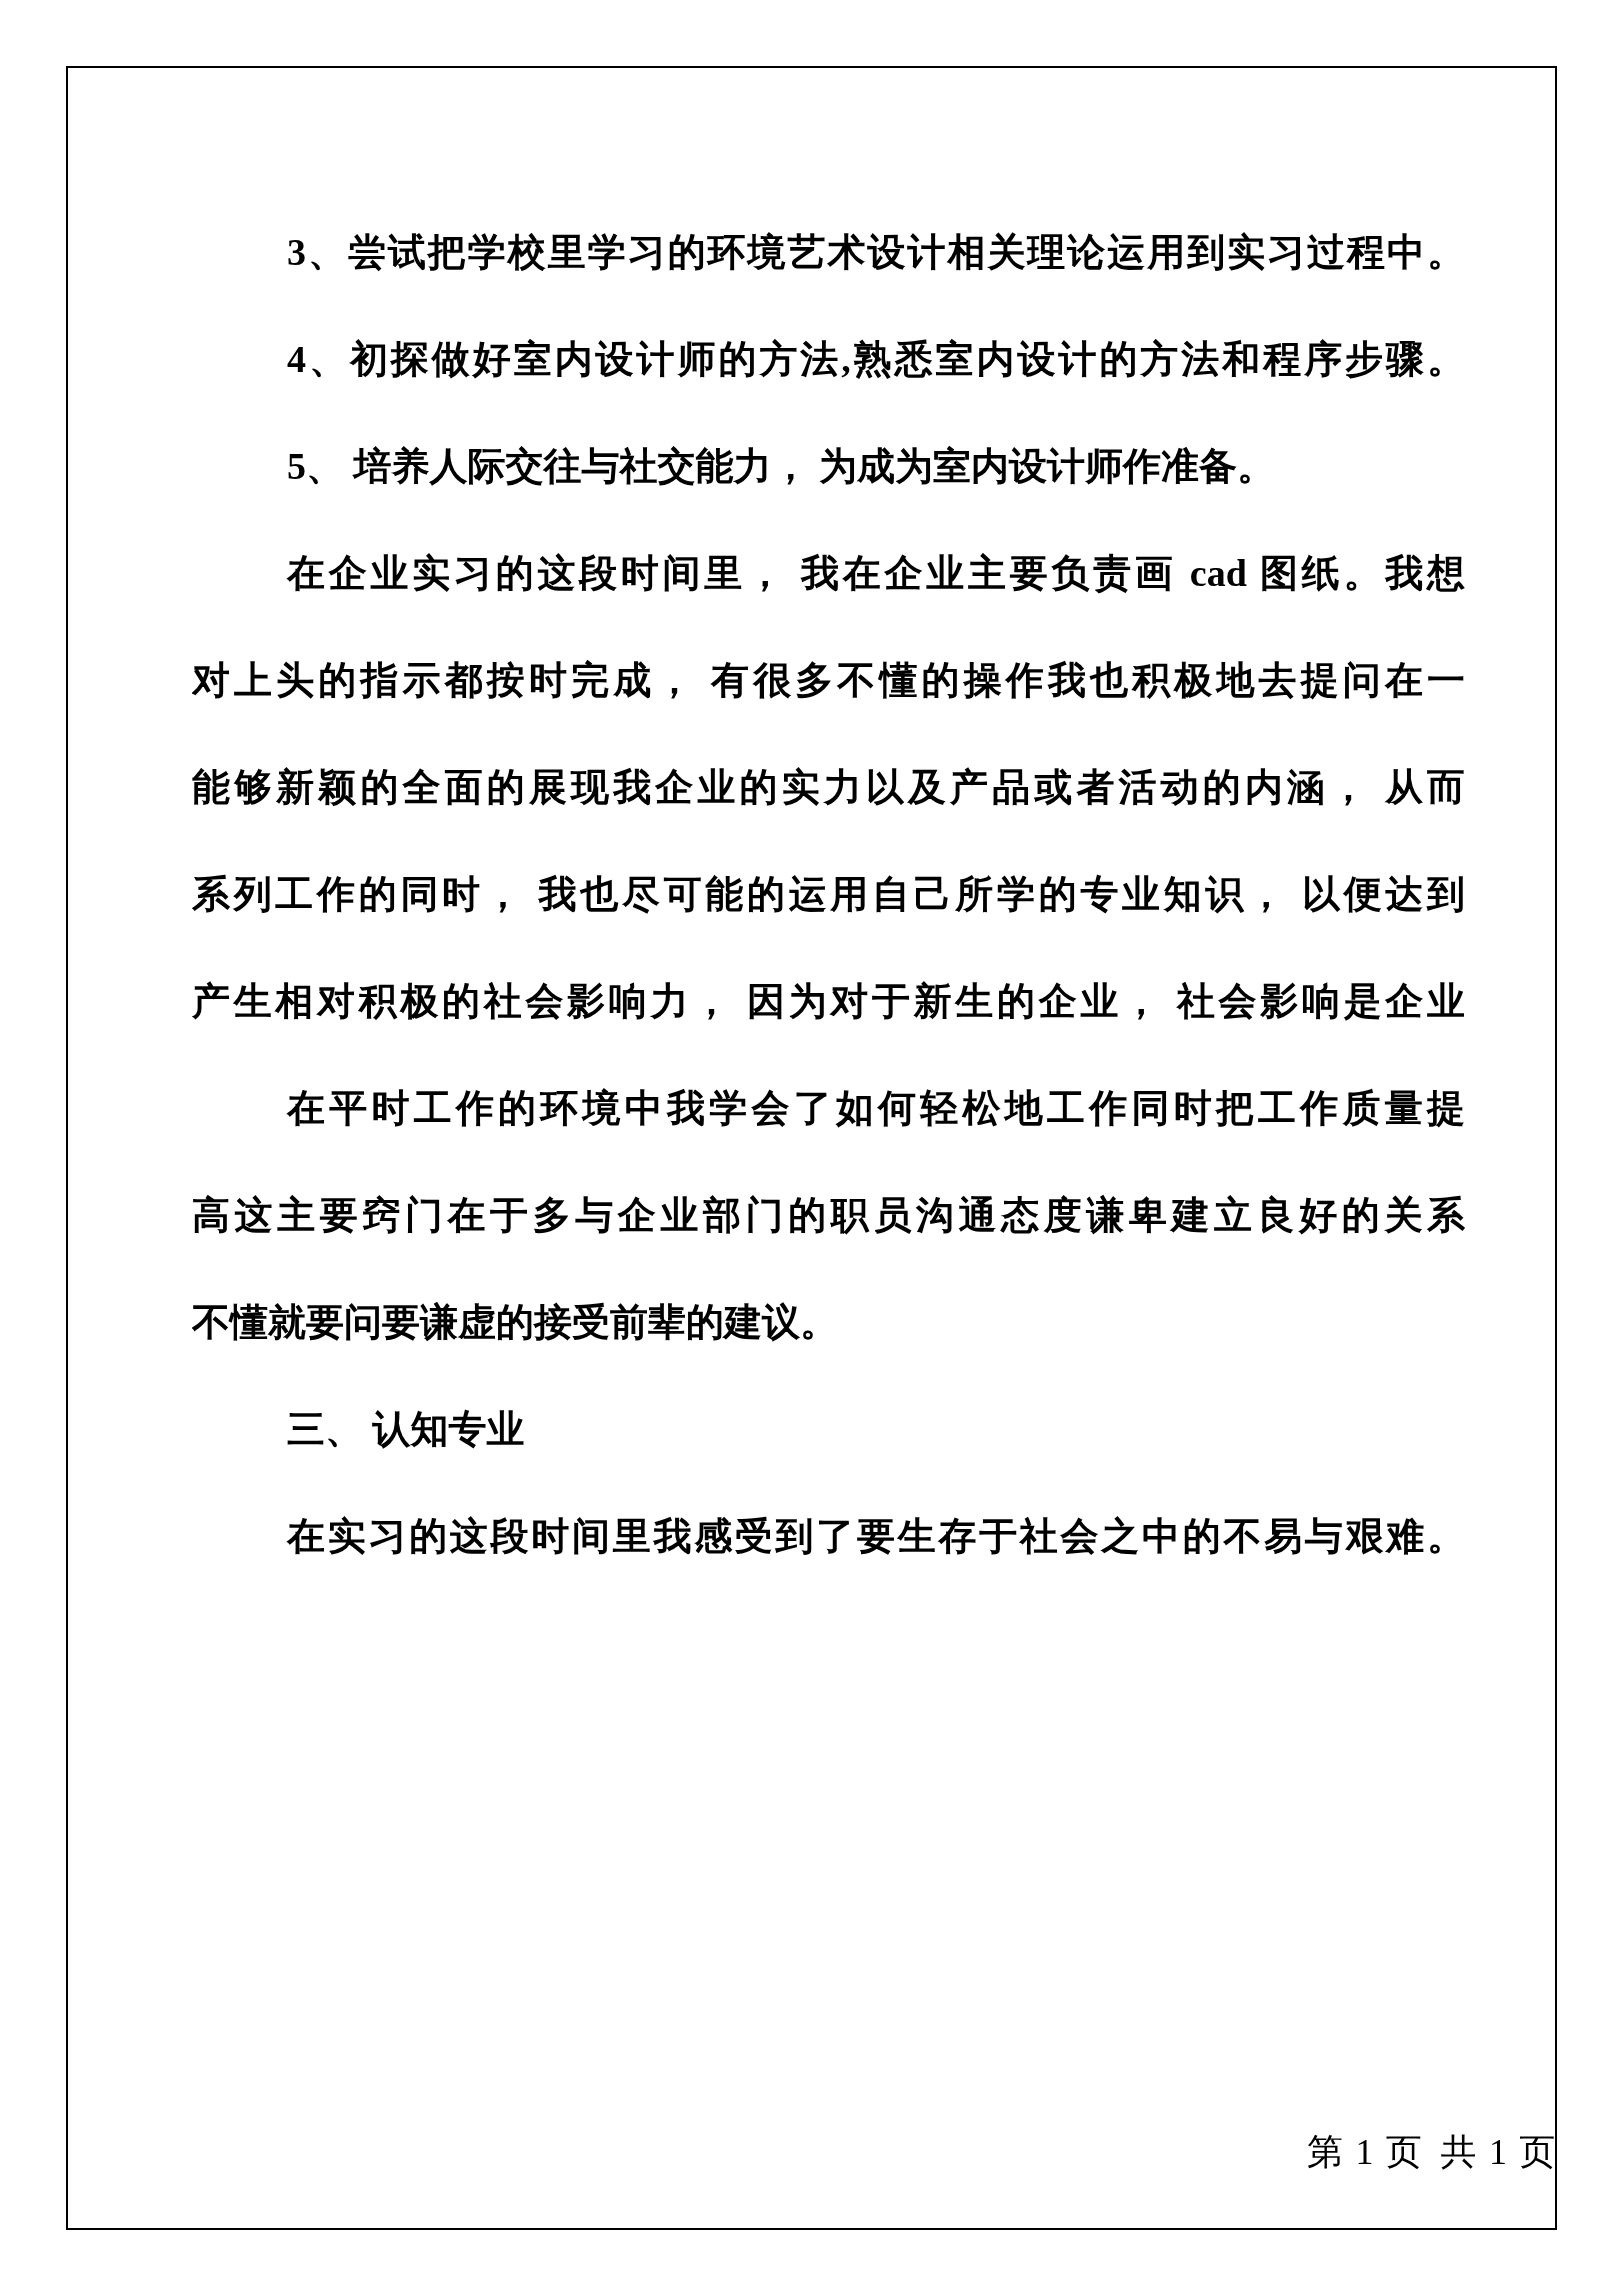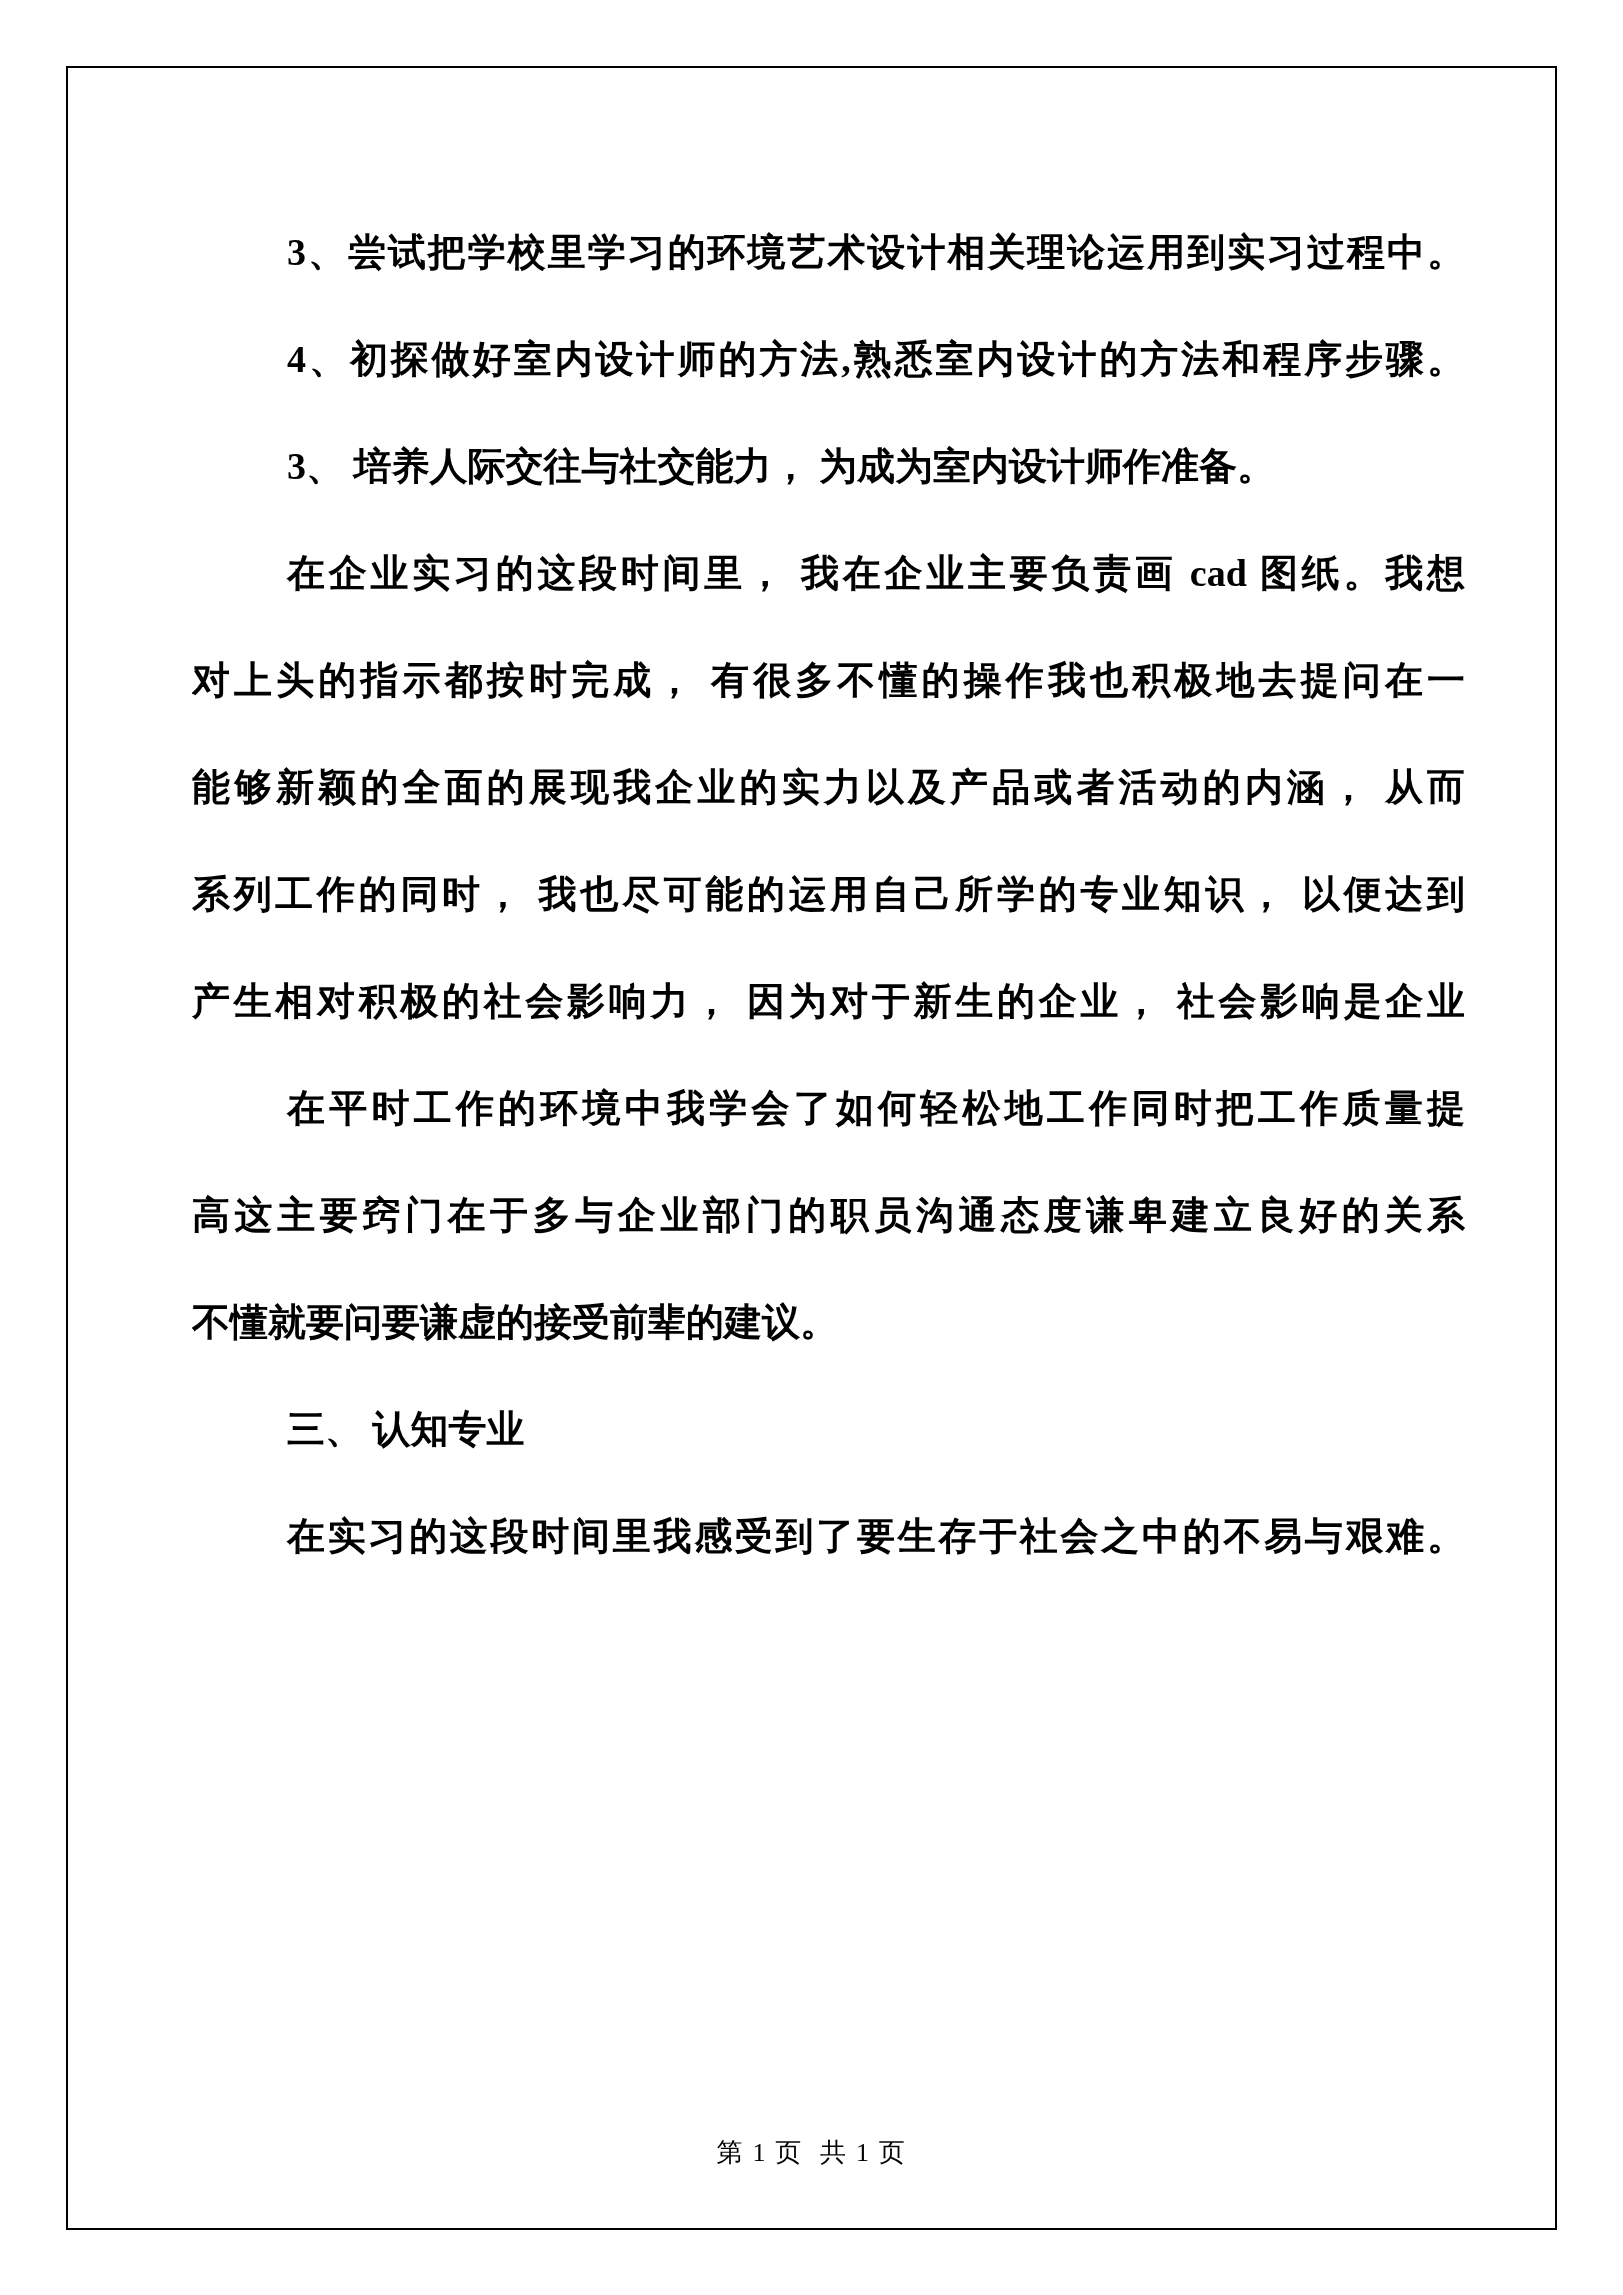--- a/index.html
+++ b/index.html
@@ -45,39 +45,39 @@
     white-space: normal;
     text-align: justify;
     text-align-last: justify;
     text-justify: inter-character;
   }
   .page-footer {
     position: absolute;
     left: 66px;
     top: 2130px;
     width: 1491px;
-    text-align: center;
-    font-size: 26px;
+    text-align: right;
+    font-size: 36px;
     line-height: 45px;
     letter-spacing: 1.7px;
   }
   .footer-gap {
     display: inline-block;
     width: 17px;
   }
 </style>
 </head>
 <body>
 
 <div class="page-border"></div>
 
 <div class="doc-body">
     <div class="line indent fill">3、尝试把学校里学习的环境艺术设计相关理论运用到实习过程中。</div>
     <div class="line indent fill">4、初探做好室内设计师的方法,熟悉室内设计的方法和程序步骤。</div>
-    <div class="line indent">3、 培养人际交往与社交能力， 为成为室内设计师作准备。</div>
+    <div class="line indent">5、 培养人际交往与社交能力， 为成为室内设计师作准备。</div>
     <div class="line indent fill">在企业实习的这段时间里， 我在企业主要负责画 cad 图纸。我想</div>
     <div class="line fill">对上头的指示都按时完成， 有很多不懂的操作我也积极地去提问在一</div>
     <div class="line fill">能够新颖的全面的展现我企业的实力以及产品或者活动的内涵， 从而</div>
     <div class="line fill">系列工作的同时， 我也尽可能的运用自己所学的专业知识， 以便达到</div>
     <div class="line fill">产生相对积极的社会影响力， 因为对于新生的企业， 社会影响是企业</div>
     <div class="line indent fill">在平时工作的环境中我学会了如何轻松地工作同时把工作质量提</div>
     <div class="line fill">高这主要窍门在于多与企业部门的职员沟通态度谦卑建立良好的关系</div>
     <div class="line">不懂就要问要谦虚的接受前辈的建议。</div>
     <div class="line indent">三、 认知专业</div>
     <div class="line indent fill">在实习的这段时间里我感受到了要生存于社会之中的不易与艰难。</div>

